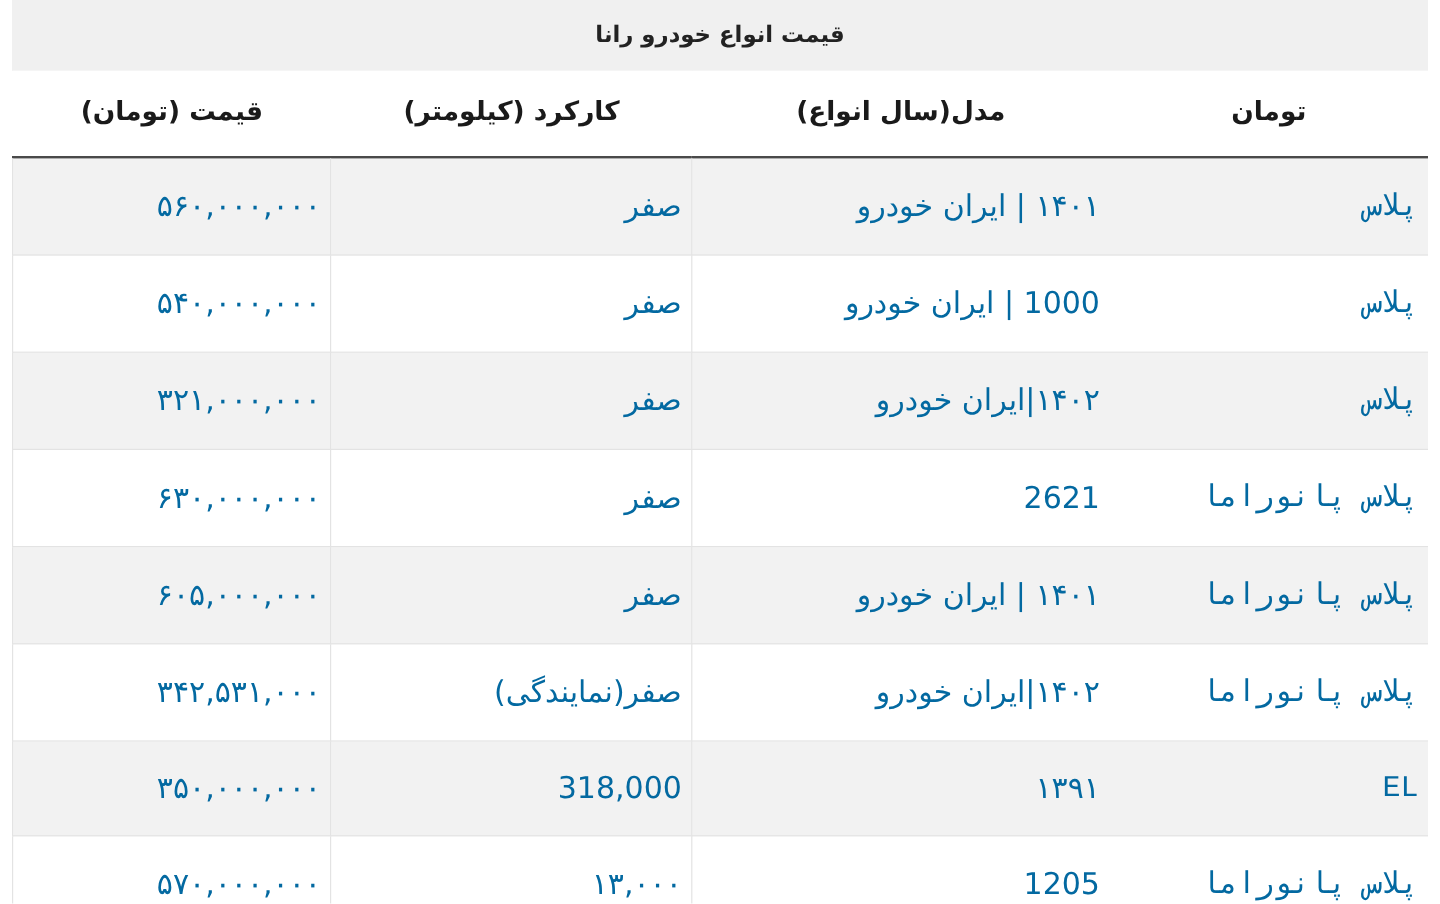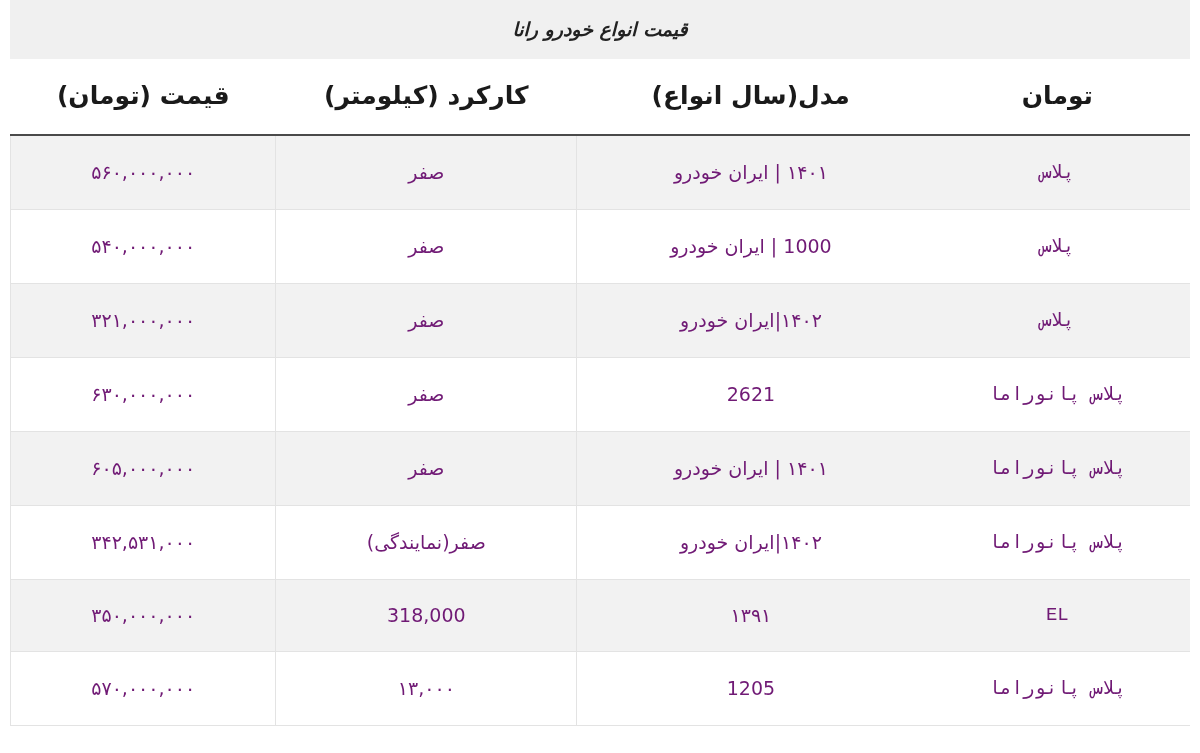--- a/index.html
+++ b/index.html
@@ -31,38 +31,37 @@
 
   table.price-table caption {
     caption-side: top;
     background: #f0f0f0;
     font-size: 19px;
     font-weight: bold;
     color: #222222;
     padding: 18px 0 19px 0;
     text-align: center;
     letter-spacing: 0.2px;
-    font-style: italic;
   }
 
   table.price-table thead th {
     background: #ffffff;
-    font-size: 25px;
+    font-size: 22px;
     font-weight: bold;
     color: #1a1a1a;
     padding: 22px 10px 24px 10px;
     text-align: center;
     border-bottom: 2px solid #4a4a4a;
     vertical-align: middle;
   }
 
   table.price-table tbody td {
-    font-size: 19px;
-    color: #701a75;
-    text-align: center;
+    font-size: 25px;
+    color: #0369a1;
+    text-align: right;
     padding: 24px 8px 25px 8px;
     border-bottom: 1px solid #e3e3e3;
     border-left: 1px solid #e3e3e3;
     vertical-align: middle;
     white-space: nowrap;
   }
 
   table.price-table tbody td:first-child {
     border-left: none;
     font-family: Liberation Mono, monospace;

